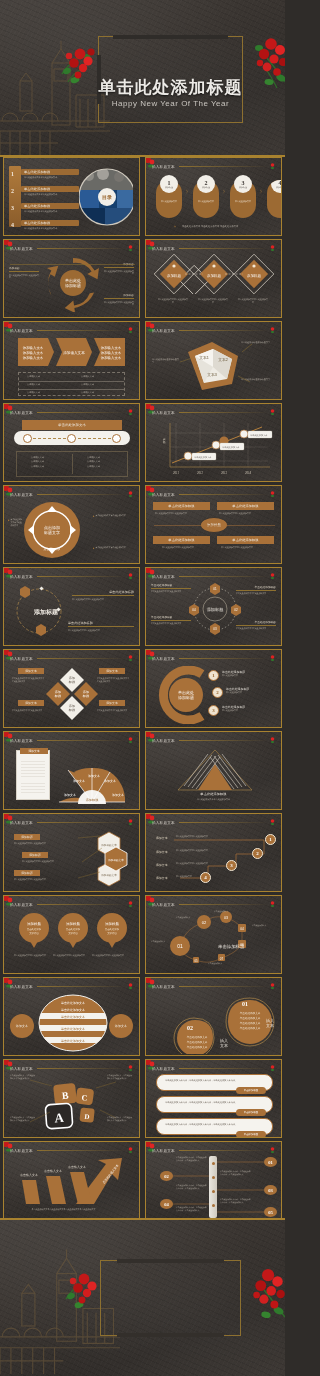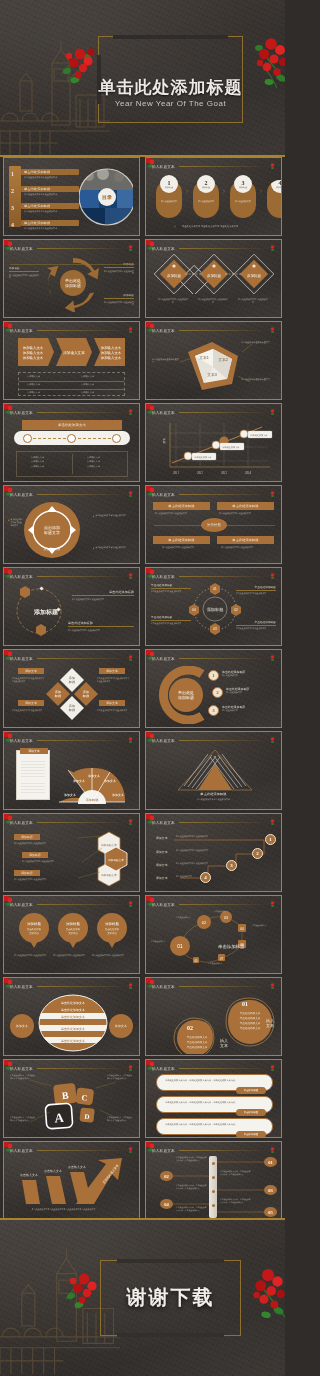--- a/index.html
+++ b/index.html
@@ -168,21 +168,21 @@
         <circle cx="17" cy="20" r="5.2" fill="#b31212"></circle>
         <circle cx="27" cy="25" r="4.6" fill="#d41d1d"></circle>
         <circle cx="36" cy="28" r="4" fill="#a81010"></circle>
         <circle cx="20" cy="33" r="4.4" fill="#d02020"></circle>
         <circle cx="30" cy="38" r="3.8" fill="#bd1515"></circle>
         <circle cx="13" cy="29" r="3.2" fill="#c01616"></circle>
       </g>
     </svg>
     <div class="frame"></div>
     <div class="hero-sub">单击此处添加标题</div>
-    <div class="hero-eng">Year New Year Of The Goat</div>
+    <div class="hero-eng">Happy New Year Of The Year</div>
   </div>
 
   <div class="gold-rule" style="top:155px"></div>
 
   <div class="grid">
 
     <div class="slate slide">
       <svg style="position:absolute;right:6px;top:6px;width:54px;height:67px" viewBox="0 0 54 67">
         <defs>
             <clipPath id="c1">
@@ -1329,16 +1329,15 @@
       <circle cx="24" cy="10" r="5.8" fill="#c31818"></circle>
         <circle cx="33" cy="16" r="5" fill="#e02424"></circle>
       <circle cx="17" cy="20" r="5.2" fill="#b31212"></circle>
         <circle cx="27" cy="25" r="4.6" fill="#d41d1d"></circle>
       <circle cx="36" cy="28" r="4" fill="#a81010"></circle>
         <circle cx="20" cy="33" r="4.4" fill="#d02020"></circle>
       <circle cx="30" cy="38" r="3.8" fill="#bd1515"></circle>
         <circle cx="13" cy="29" r="3.2" fill="#c01616"></circle>
     </svg>
     <div class="frame"></div>
-    <div class="footer-title">谢谢下载</div>
   </div>
 
 </div>
 
 </body></html>

